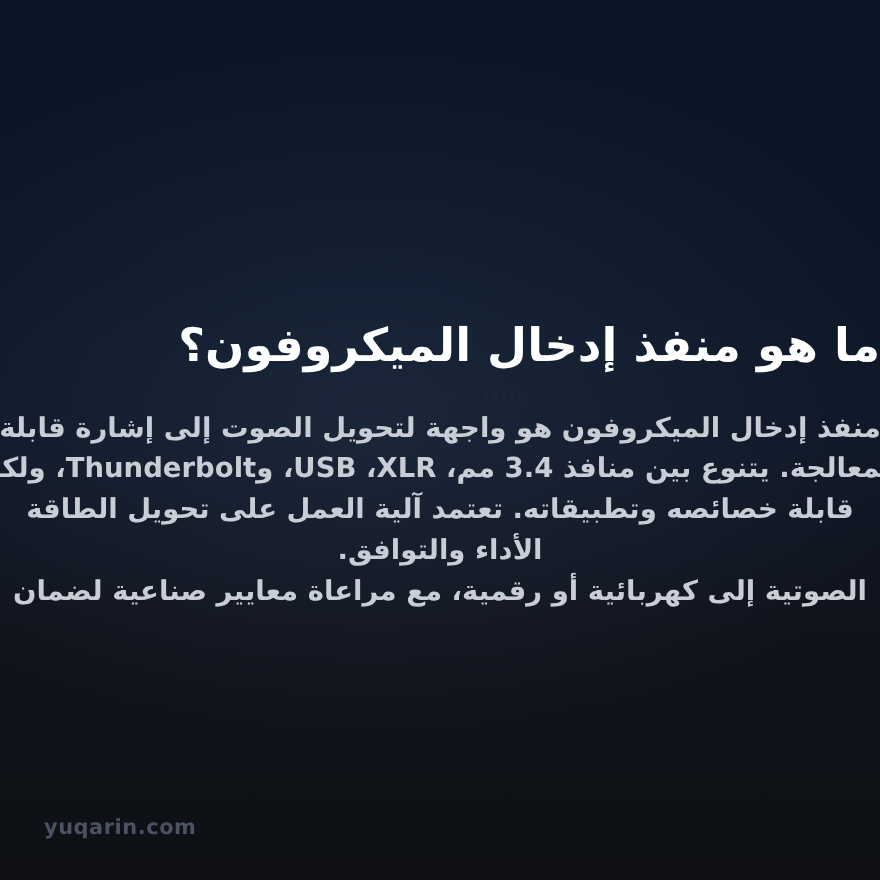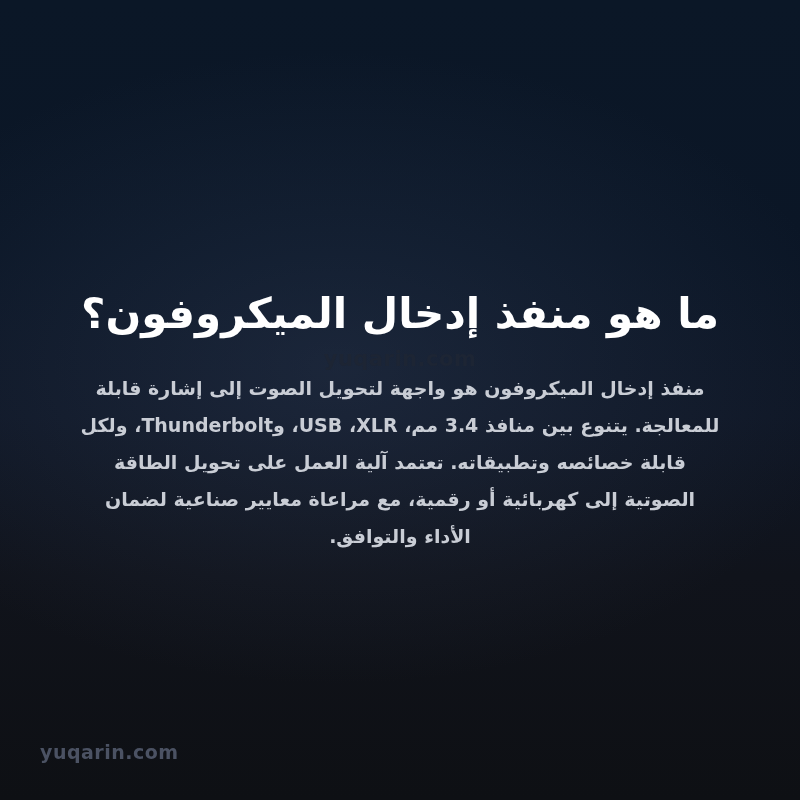--- a/index.html
+++ b/index.html
@@ -29,32 +29,32 @@
     font-weight: 700;
     letter-spacing: 0.5px;
     user-select: none;
   }
   .card-title {
     position: absolute;
     top: 254px;
     left: 0;
     width: 100%;
     direction: rtl;
-    text-align: center;
+    text-align: right;
     font-size: 42px;
     line-height: 63px;
     font-weight: 700;
   }
   .card-body {
     position: absolute;
     top: 370px;
     left: 0;
     width: 100%;
     direction: rtl;
-    font-size: 19px;
+    font-size: 25px;
     font-weight: 700;
   }
   .body-line {
     display: flex;
     justify-content: center;
     width: 100%;
     line-height: 37px;
     white-space: nowrap;
   }
   .footer-watermark {
@@ -73,19 +73,19 @@
 <div class="stage">
 
   <div class="center-watermark" style="color: rgb(29, 37, 52);">yuqarin.com</div>
 
   <h1 class="card-title" style="color: rgb(255, 255, 255);">ما هو منفذ إدخال الميكروفون؟</h1>
 
   <div class="card-body" style="color: rgb(201, 205, 213);">
     <div class="body-line">منفذ إدخال الميكروفون هو واجهة لتحويل الصوت إلى إشارة قابلة</div>
     <div class="body-line">للمعالجة. يتنوع بين منافذ 3.4 مم، XLR‏، USB‏، وThunderbolt‏، ولكل</div>
     <div class="body-line">قابلة خصائصه وتطبيقاته. تعتمد آلية العمل على تحويل الطاقة</div>
+    <div class="body-line">الأداء والتوافق.</div>
     <div class="body-line">الصوتية إلى كهربائية أو رقمية، مع مراعاة معايير صناعية لضمان</div>
-    <div class="body-line">الأداء والتوافق.</div>
   </div>
 
   <div class="footer-watermark" style="color: rgb(75, 82, 99);">yuqarin.com</div>
 
 </div>
 
 </body></html>

